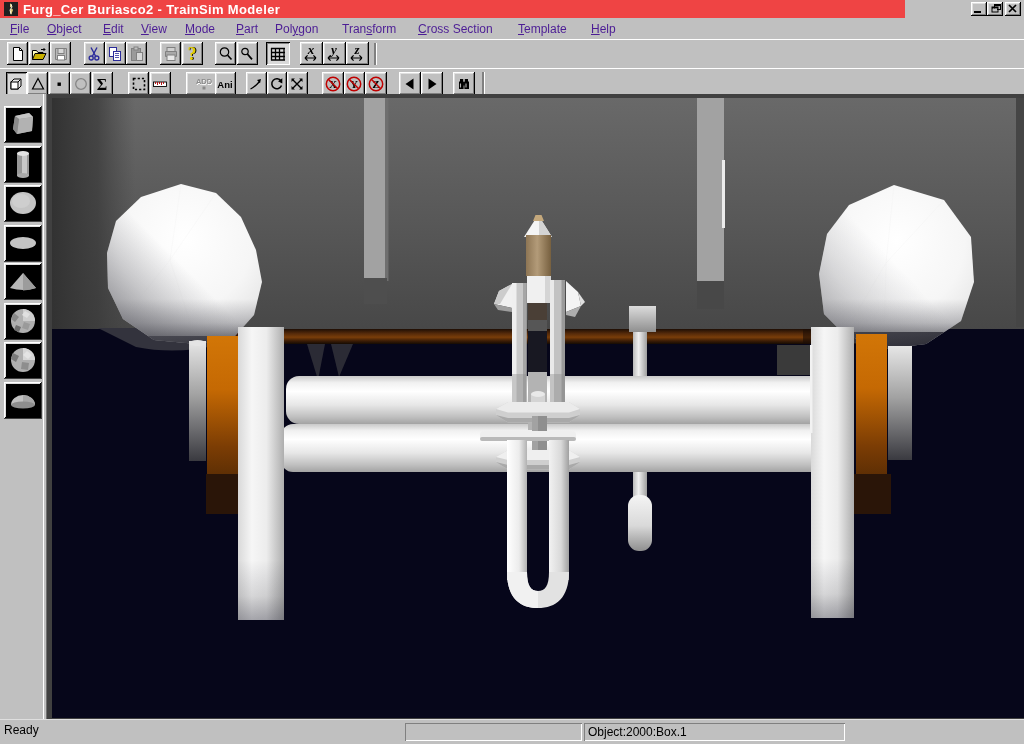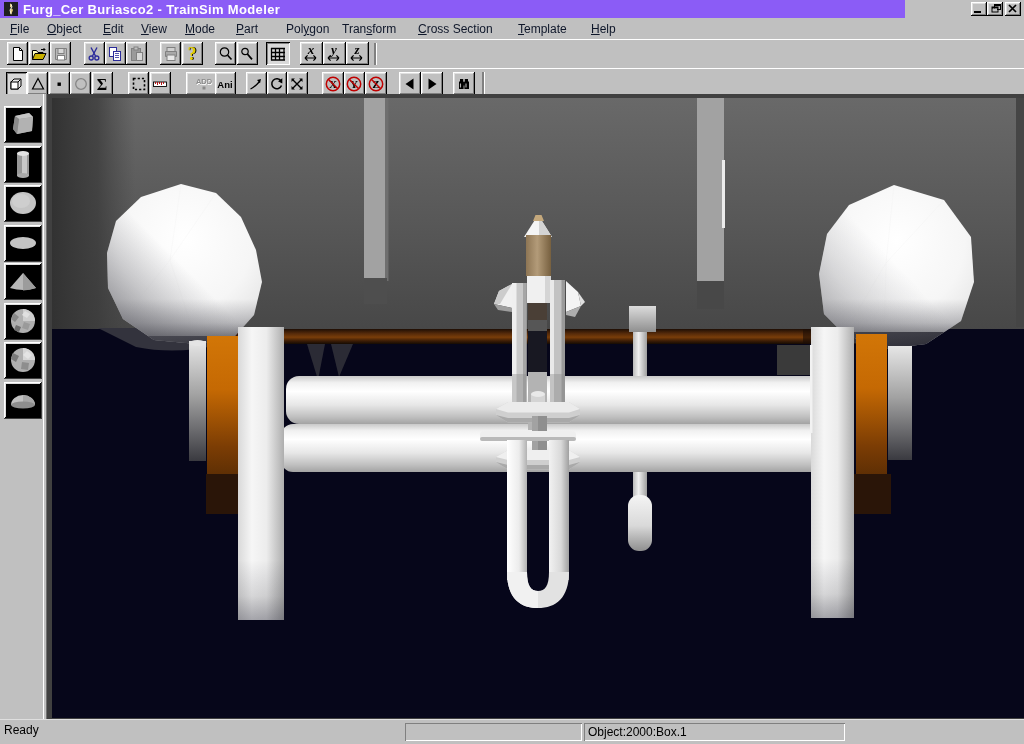--- a/index.html
+++ b/index.html
@@ -1,27 +1,27 @@
 <!DOCTYPE html>
 <html><head>
 <meta charset="utf-8">
 <style>
 *{margin:0;padding:0;box-sizing:border-box}
 html,body{width:1024px;height:744px;overflow:hidden;background:#c0c0c0;
   font-family:"Liberation Sans",sans-serif;-webkit-font-smoothing:none}
 #win{position:absolute;left:0;top:0;width:1024px;height:744px}
 
-#title{position:absolute;left:0;top:0;width:905px;height:18px;background:#8b5cf6;color:#fff}
+#title{position:absolute;left:0;top:0;width:905px;height:18px;background:#ef4444;color:#fff}
 #title .txt{position:absolute;left:23px;top:2px;font-size:13px;font-weight:bold;letter-spacing:.35px;white-space:pre}
 #ticon{position:absolute;left:4px;top:2px;width:14px;height:14px}
 .cap{position:absolute;top:2px;width:16px;height:14px;background:#c0c0c0;
  box-shadow:inset -1px -1px 0 #000,inset 1px 1px 0 #fff,inset -2px -2px 0 #808080,inset 2px 2px 0 #dfdfdf}
 .cap svg{position:absolute;left:0;top:0}
 
-#menu{position:absolute;left:0;top:18px;width:1024px;height:21px;background:#c0c0c0;font-size:12px;color:#0f172a}
+#menu{position:absolute;left:0;top:18px;width:1024px;height:21px;background:#c0c0c0;font-size:12px;color:#4c1d95}
 #menu span{position:absolute;top:4px;white-space:pre}
 
 .tbrow{position:absolute;left:0;width:1024px;background:#c0c0c0;border-top:1px solid #fff}
 #tb1{top:39px;height:29px}
 #tb2{top:68px;height:26px}
 .tb{position:absolute;background:#c0c0c0;
  box-shadow:inset -1px -1px 0 #000,inset 1px 1px 0 #fff,inset -2px -2px 0 #808080,inset 2px 2px 0 #dfdfdf}
 .tb svg{position:absolute;left:50%;top:50%;transform:translate(-50%,-50%)}
 .tb.on{background:#d9d9d9;box-shadow:inset 1px 1px 0 #000,inset -1px -1px 0 #fff,inset 2px 2px 0 #808080}
 .vsep{position:absolute;width:2px;background:#808080;box-shadow:1px 0 0 #fff}
@@ -71,21 +71,21 @@
         </svg>
       </div>
   </div>
   <div id="menu">
     <span style="left:10px"><u>F</u>ile</span>
     <span style="left:47px"><u>O</u>bject</span>
     <span style="left:103px"><u>E</u>dit</span>
     <span style="left:141px"><u>V</u>iew</span>
     <span style="left:185px"><u>M</u>ode</span>
     <span style="left:236px"><u>P</u>art</span>
-    <span style="left:286px">Pol<u>y</u>gon</span>
+    <span style="left:275px">Pol<u>y</u>gon</span>
     <span style="left:342px">Tran<u>s</u>form</span>
     <span style="left:418px"><u>C</u>ross Section</span>
     <span style="left:518px"><u>T</u>emplate</span>
     <span style="left:591px"><u>H</u>elp</span>
   </div>
   <div class="tbrow" id="tb1">
     <div class="tb" style="left:7px;top:2px;width:21px;height:23px">
         <svg width="16" height="16" viewBox="0 0 16 16">
           <path d="M3.5,1.5 h6 l3,3 v10 h-9 z" fill="#fff" stroke="#000"></path>
           <path d="M9.5,1.5 v3 h3" fill="none" stroke="#000"></path>

